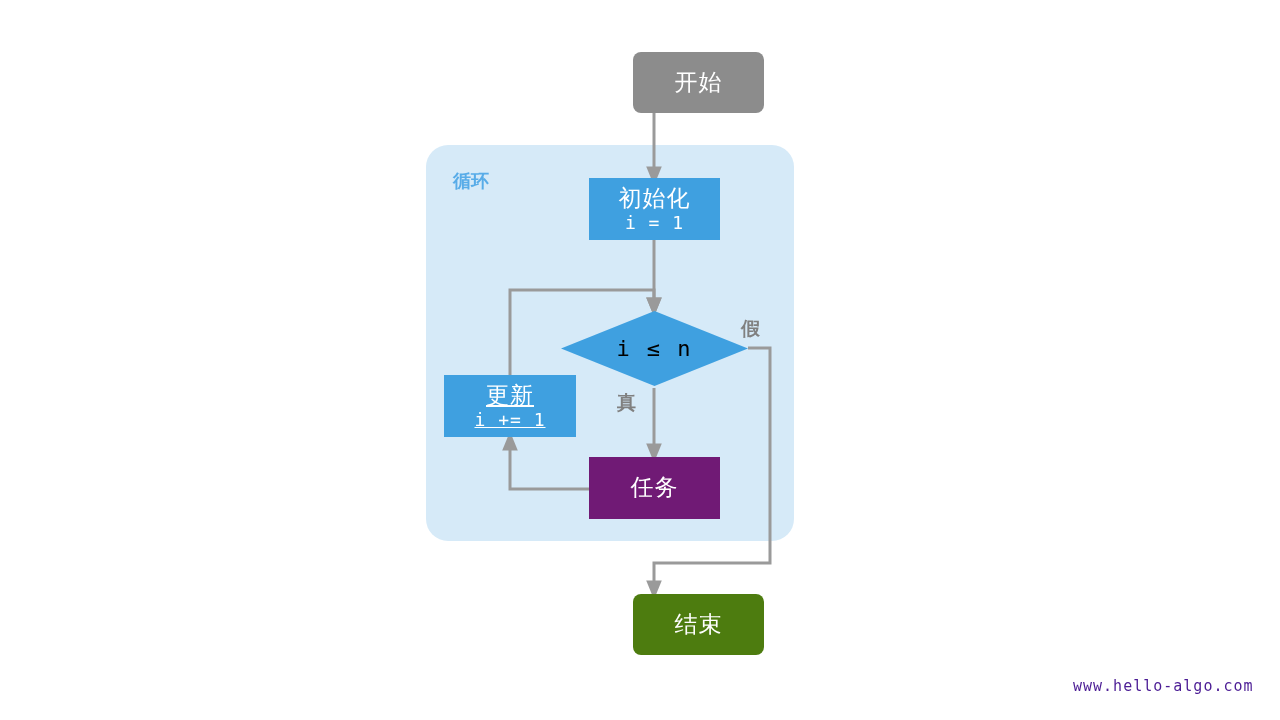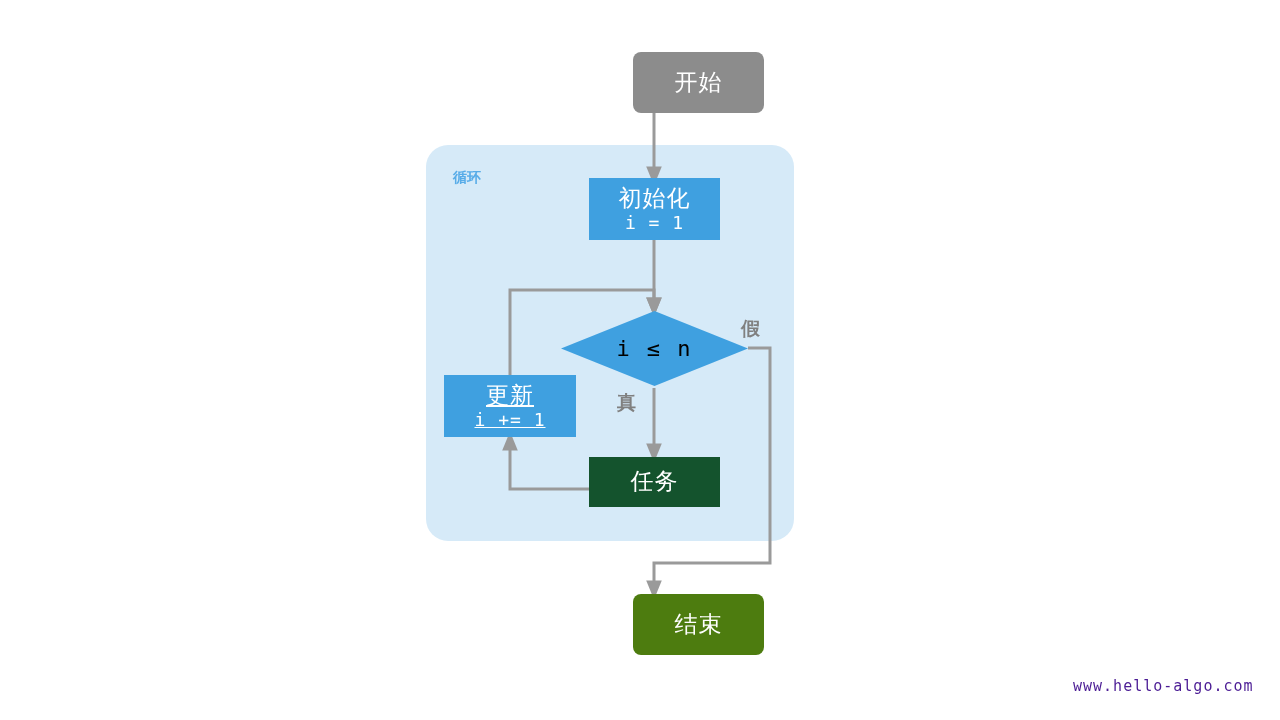--- a/index.html
+++ b/index.html
@@ -49,21 +49,21 @@
     position: absolute;
     font-family: "Liberation Sans", "DejaVu Sans", sans-serif;
     font-size: 19px;
     font-weight: bold;
     color: #808080;
     white-space: nowrap;
   }
   .group-label {
     position: absolute;
     font-family: Liberation Serif, serif;
-    font-size: 14px;
+    font-size: 18px;
     font-weight: bold;
     white-space: nowrap;
   }
   .watermark {
     position: absolute;
     font-family: "DejaVu Sans Mono", "Liberation Mono", monospace;
     font-size: 15px;
     color: #4c1d95;
     letter-spacing: 1px;
     white-space: nowrap;
@@ -113,21 +113,21 @@
         <div class="mono">i = 1</div>
       </div>
       <svg width="187" height="75" style="position: absolute; left: 561px; top: 311px;">
         <polygon points="93.5,0 187,37.5 93.5,75 0,37.5" fill="#3FA0E0"></polygon>
       </svg>
       <div class="diamond-label" style="left: 561px; top: 311px; width: 187px; height: 75px;">i ≤ n</div>
       <div class="node" style="left: 444px; top: 375px; width: 132px; height: 62px; background: rgb(63, 160, 224); text-decoration: underline;">
         <div class="cn">更新</div>
         <div class="mono">i += 1</div>
       </div>
-      <div class="node" style="left: 589px; top: 457px; width: 131px; height: 50px; background: #14532d; align-items: center;">
+      <div class="node" style="left: 589px; top: 457px; width: 131px; height: 62px; background: #701a75; align-items: center;">
         <div class="cn">任务</div>
       </div>
       <div class="node terminal" style="left: 589px; top: 594px; width: 131px; height: 61px; background: #4d7c0f;">
         <div class="cn">结束</div>
       </div>
     </div>
 
   <div id="edge-label-layer">
       <div class="edge-label" style="left: 617px; top: 390px; color: rgb(128, 128, 128);">真</div>
       <div class="edge-label" style="left: 741px; top: 316px; color: rgb(128, 128, 128);">假</div>

